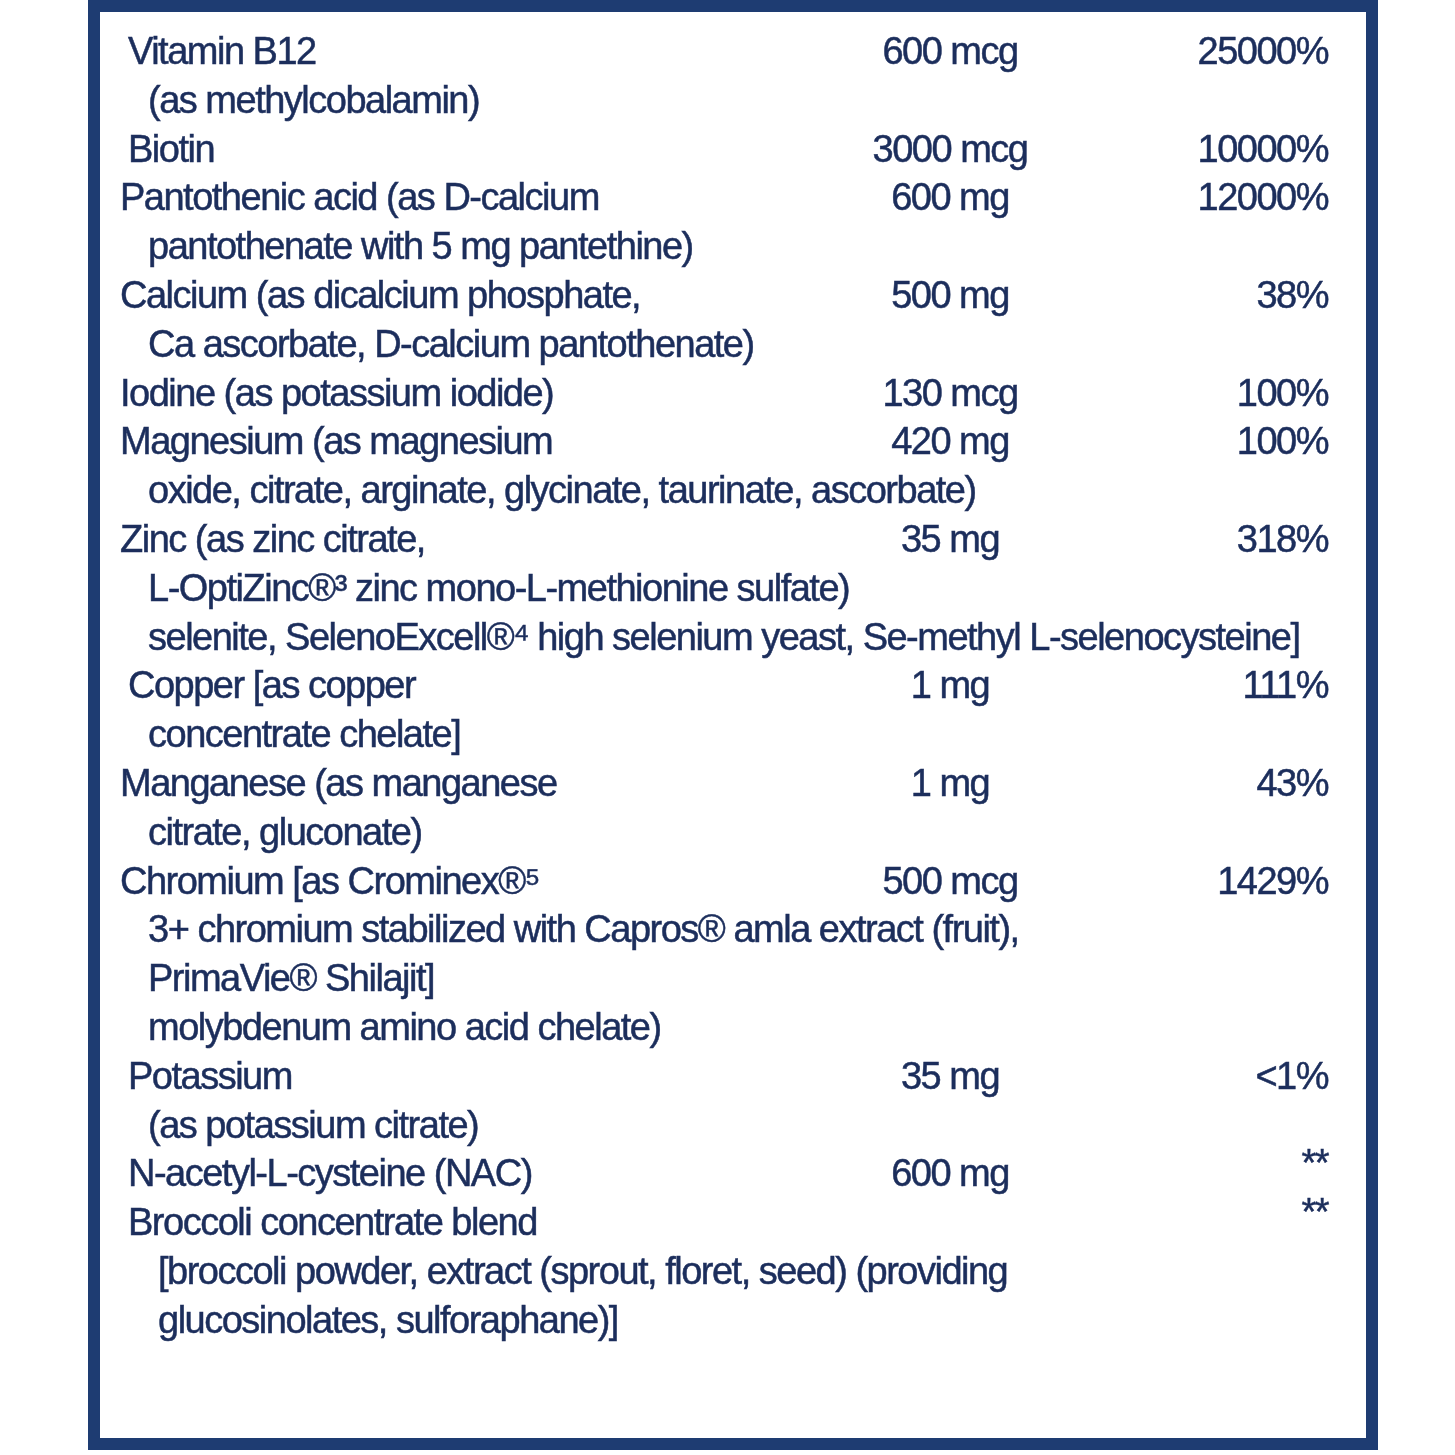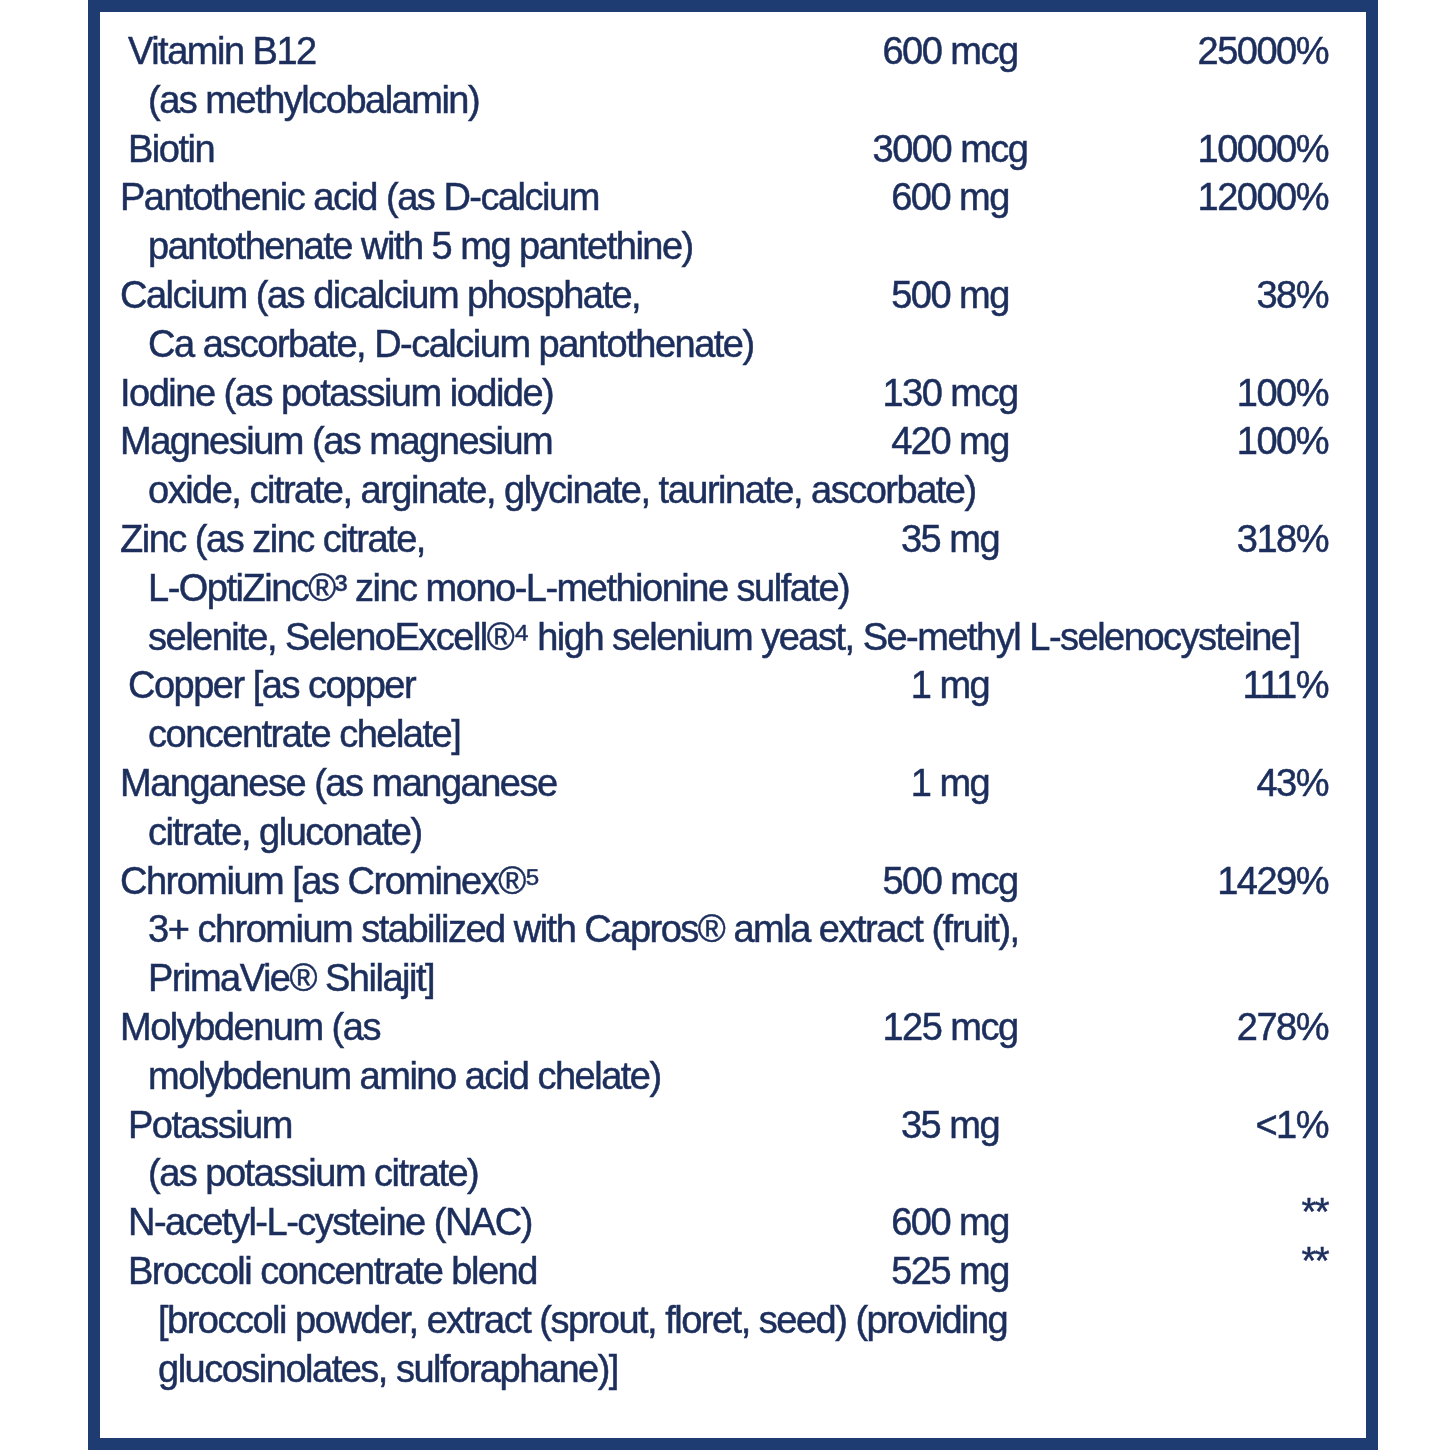--- a/index.html
+++ b/index.html
@@ -178,25 +178,20 @@
     <span class="amount"></span>
     <span class="dv"></span>
   </div>
 
   <div class="row">
     <span class="name ind2">PrimaVie® Shilajit]</span>
     <span class="amount"></span>
     <span class="dv"></span>
   </div>
 
-  <div class="row">
-    <span class="name ind0">Molybdenum (as</span>
-    <span class="amount">125 mcg</span>
-    <span class="dv">278%</span>
-  </div>
 
   <div class="row">
     <span class="name ind2">molybdenum amino acid chelate)</span>
     <span class="amount"></span>
     <span class="dv"></span>
   </div>
 
   <div class="row">
     <span class="name ind1">Potassium</span>
     <span class="amount">35 mg</span>
@@ -210,21 +205,20 @@
   </div>
 
   <div class="row">
     <span class="name ind1">N-acetyl-L-cysteine (NAC)</span>
     <span class="amount">600 mg</span>
     <span class="dv raised">**</span>
   </div>
 
   <div class="row">
     <span class="name ind1">Broccoli concentrate blend</span>
-    <span class="amount">525 mg</span>
     <span class="dv raised">**</span>
   </div>
 
   <div class="row">
     <span class="name ind3">[broccoli powder, extract (sprout, floret, seed) (providing</span>
     <span class="amount"></span>
     <span class="dv"></span>
   </div>
 
   <div class="row">

